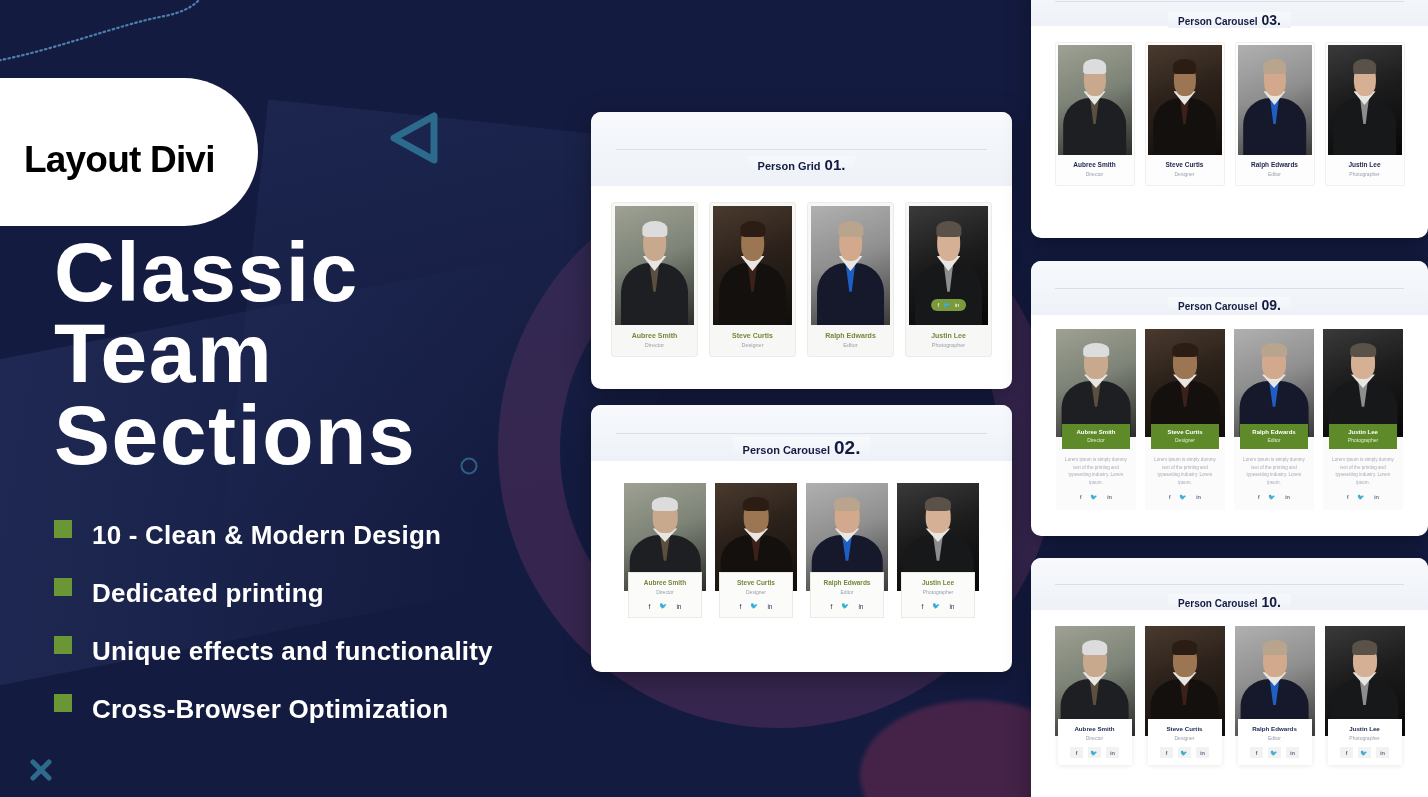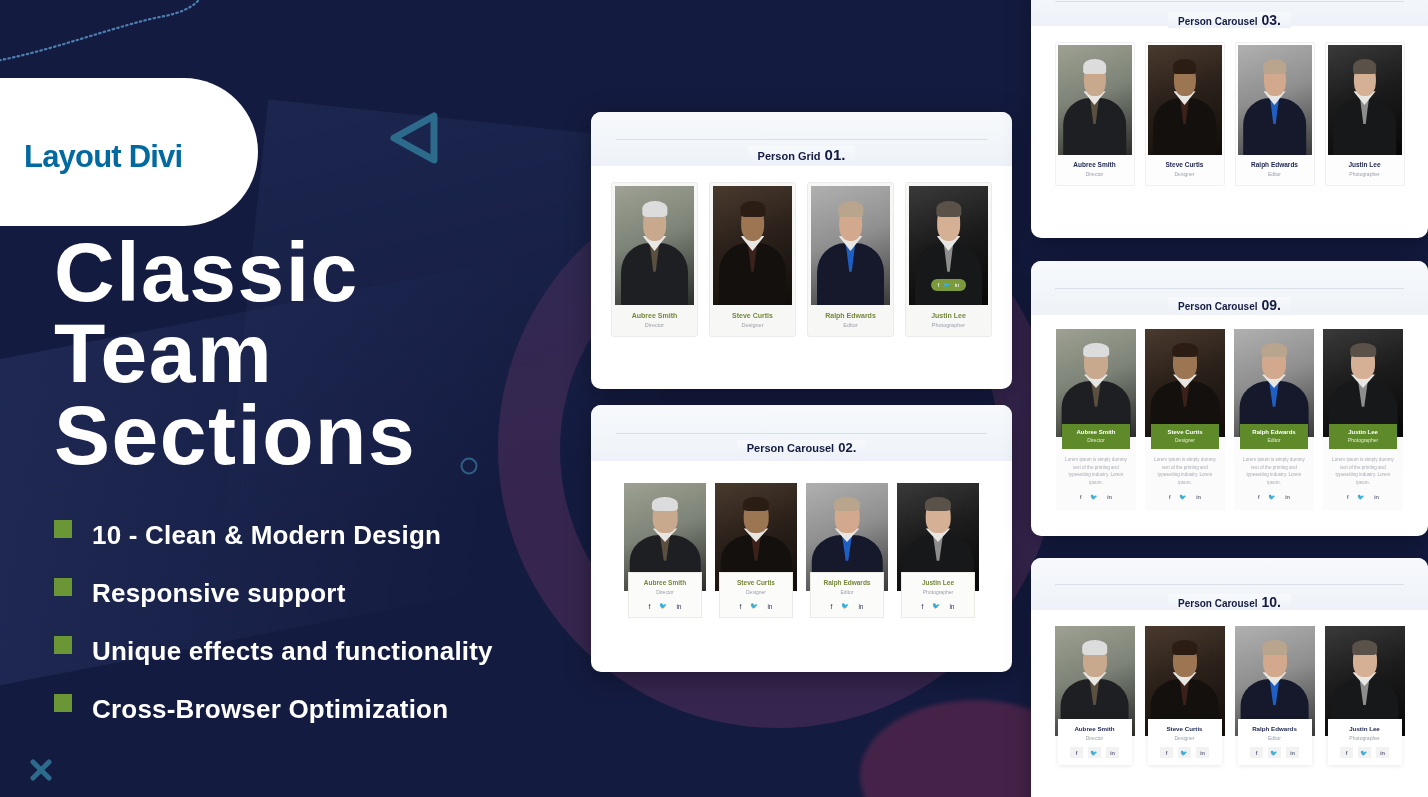--- a/index.html
+++ b/index.html
@@ -67,22 +67,22 @@
     z-index: 6;
   }
   .logo-inner { position: relative; width: 200px; height: 122px; margin-left: 38px; }
   .logo-ld {
     position: absolute; left: 0; top: -4px;
     font-size: 118px; font-weight: 700; letter-spacing: -4px;
     color: #1b2360; line-height: 1; font-family: "Liberation Sans", sans-serif;
   }
   .logo-word {
     position: absolute; left: -4px; top: 50px;
-    font-size: 31px; font-weight: 700; letter-spacing: -.8px;
-    color: #0369a1; line-height: 1;
+    font-size: 37px; font-weight: 700; letter-spacing: -.8px;
+    color: #000000; line-height: 1;
   }
 
   
   .left-col { position: absolute; left: 54px; top: 232px; width: 540px; z-index: 5; }
   .headline {
     font-size: 84px;
     font-weight: 700;
     color: #ffffff;
     line-height: .97;
     letter-spacing: 1.5px;
@@ -134,40 +134,40 @@
   
   .ptile { display: flex; flex-direction: column; }
   .pphoto { position: relative; overflow: hidden; }
   .pname { font-weight: 700; text-align: center; }
   .prole { text-align: center; color: #9aa0ab; }
   .socials { display: flex; justify-content: center; }
   .sicon { display: inline-flex; align-items: center; justify-content: center; }
 
   
   #card01 { left: 591px; top: 112px; width: 421px; height: 277px; }
-  #card01 .card-head { height: 54px; padding-top: 14px; }
+  #card01 .card-head { height: 74px; padding-top: 14px; }
   #card01 .card-title { font-size: 11px; }
   #card01 .ct-num { font-size: 15px; }
   #card01 .card-body { gap: 11px; padding: 16px 20px 0; }
   #card01 .ptile { width: 88px; background: #f7f7f5; border: 1px solid #ebebe8; border-radius: 3px; }
   #card01 .pphoto { height: 119px; margin: 3px 3px 0; }
   #card01 .pname { font-size: 7px; color: #74883c; margin-top: 7px; }
   #card01 .prole { font-size: 5.5px; margin-top: 3px; padding-bottom: 8px; }
   .pill-social {
     position: absolute; left: 50%; bottom: 14px; transform: translateX(-50%);
     background: #7a9a3c; border-radius: 20px;
     padding: 3px 7px; display: flex; gap: 4px; align-items: center;
   }
   .pill-social span { font-size: 6px; color: #fff; line-height: 1; }
 
   
   #card02 { left: 591px; top: 405px; width: 421px; height: 267px; }
   #card02 .card-head { height: 56px; padding-top: 12px; }
   #card02 .card-title { font-size: 11px; }
-  #card02 .ct-num { font-size: 13px; }
+  #card02 .ct-num { font-size: 19px; }
   #card02 .card-body { gap: 9px; padding: 22px 28px 0; }
   #card02 .ptile { width: 82px; position: relative; }
   #card02 .pphoto { height: 108px; }
   #card02 .pcap {
     position: relative; margin: -19px 4px 0;
     background: #fbfbfa; border: 1px solid #eceae4;
     padding: 6px 2px 7px;
   }
   #card02 .pname { font-size: 6.5px; color: #74883c; }
   #card02 .prole { font-size: 5px; margin-top: 3px; }
@@ -263,21 +263,21 @@
 <div class="left-col">
   <div class="headline">Classic Team
 Sections</div>
   <div class="features">
     <div class="feature-row">
       <div class="feature-bullet"></div>
       <div class="feature-label">10 - Clean &amp; Modern Design</div>
     </div>
     <div class="feature-row">
       <div class="feature-bullet"></div>
-      <div class="feature-label">Responsive support</div>
+      <div class="feature-label">Dedicated printing</div>
     </div>
     <div class="feature-row">
       <div class="feature-bullet"></div>
       <div class="feature-label">Unique effects and functionality</div>
     </div>
     <div class="feature-row">
       <div class="feature-bullet"></div>
       <div class="feature-label">Cross-Browser Optimization</div>
     </div>
   </div>

